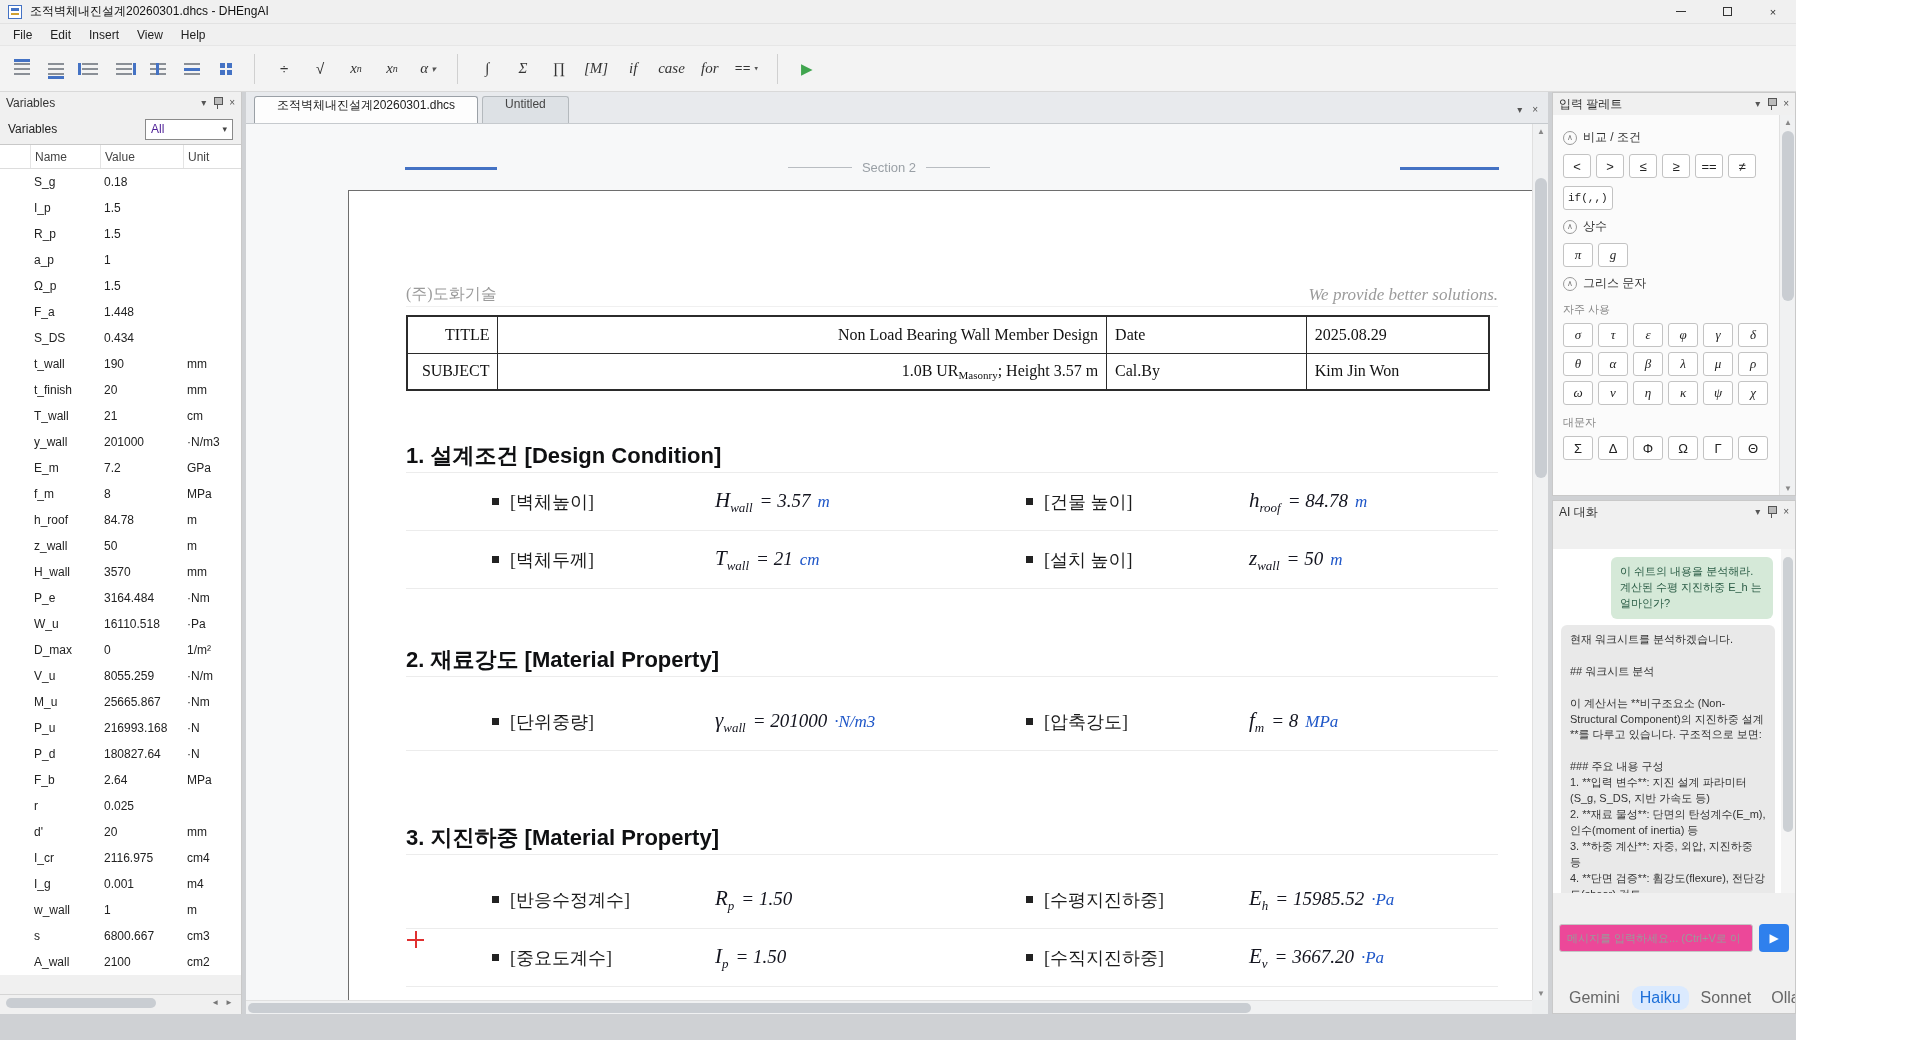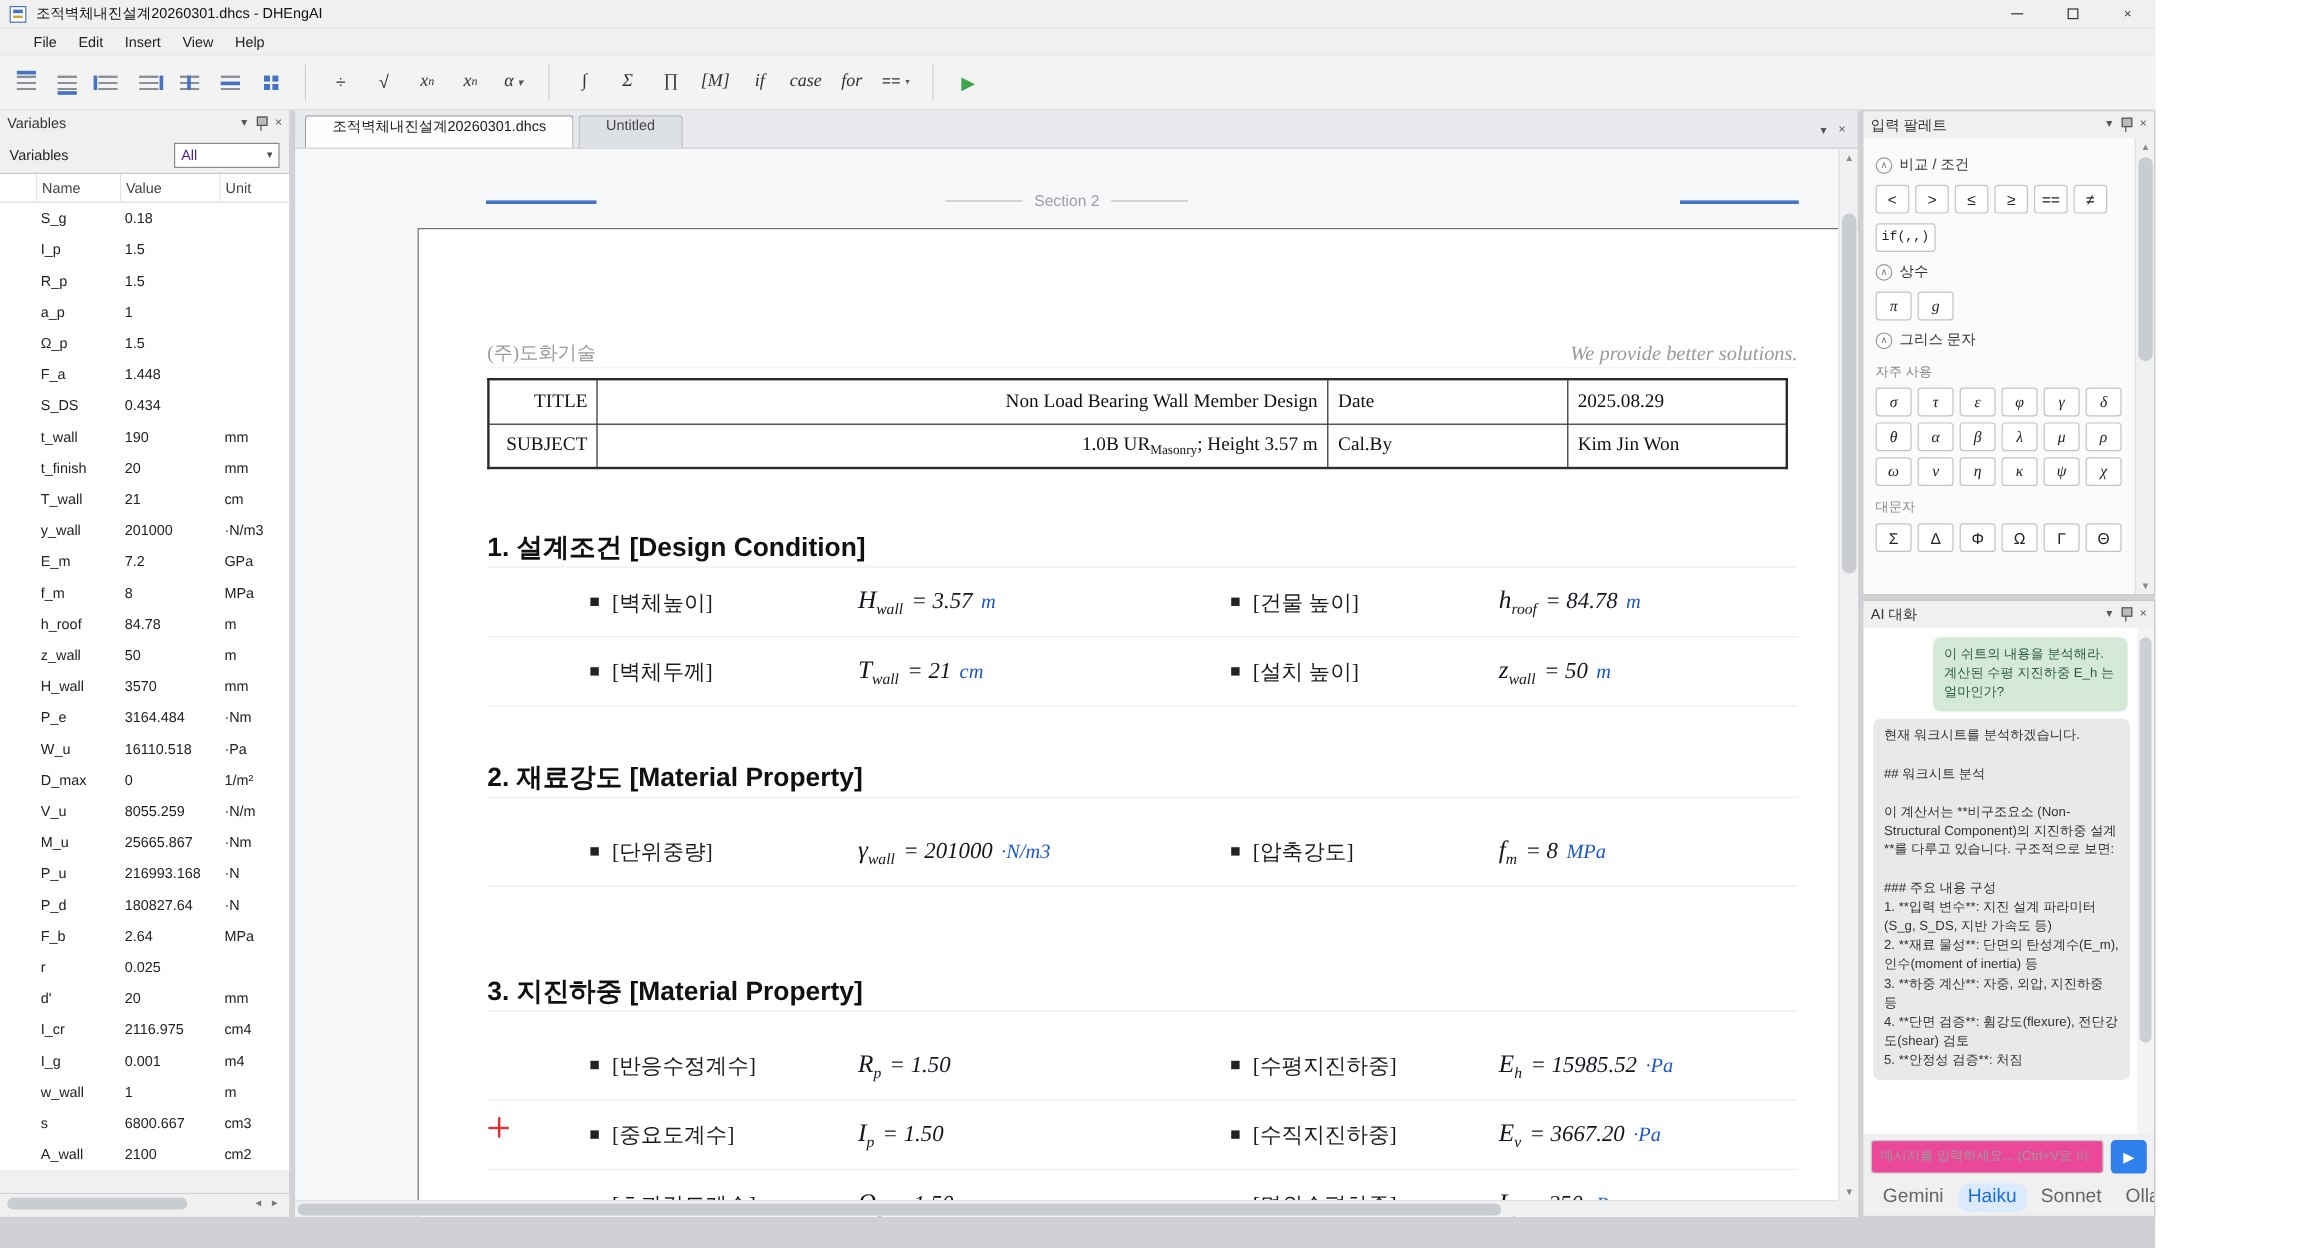--- a/index.html
+++ b/index.html
@@ -11,21 +11,21 @@
   .app-icon { width:14px; height:14px; margin:0 8px 0 8px; background:#fff; border:1px solid #4472c4; position:relative; }
   .app-icon::before { content:""; position:absolute; left:2px; top:2px; width:8px; height:3px; background:#4472c4; }
   .app-icon::after { content:""; position:absolute; left:2px; top:7px; width:8px; height:2px; background:#d0a030; }
   .win-title { font-size:12px; color:#111; }
   .win-controls { margin-left:auto; display:flex; height:24px; }
   .win-btn { width:46px; height:24px; display:flex; align-items:center; justify-content:center; color:#333; font-size:11px; }
   .min-glyph { width:10px; height:1px; background:#333; }
   .max-glyph { width:9px; height:9px; border:1px solid #333; }
 
   
-  .menubar { position:absolute; top:24px; left:0; right:0; height:22px; background:#f0f0f0; display:flex; align-items:center; padding-left:19px; border-bottom:1px solid #e6e6e6; }
+  .menubar { position:absolute; top:24px; left:0; right:0; height:22px; background:#f0f0f0; display:flex; align-items:center; padding-left:4px; border-bottom:1px solid #e6e6e6; }
   .menu-item { font-size:12px; color:#222; padding:0 9px; line-height:22px; }
 
   
   .toolbar { position:absolute; top:46px; left:0; right:0; height:46px; background:#f3f3f3; border-bottom:1px solid #d9d9d9; display:flex; align-items:center; padding-left:8px; gap:6px; }
   .tb-sep { width:1px; height:30px; background:#d0d0d0; margin:0 8px; }
   .tb-btn { min-width:30px; height:30px; display:flex; align-items:center; justify-content:center; font-size:15px; color:#333; border-radius:3px; padding:0 4px; }
   .tb-btn.serifit { font-family:"Liberation Serif", serif; font-style:italic; font-size:15px; }
   .tb-btn.mono { font-family:"Liberation Mono", monospace; font-size:13px; }
   .tb-caret { font-size:9px; color:#555; margin-left:3px; }
   .run-btn { color:#3fa44e; font-size:15px; }
@@ -93,21 +93,21 @@
   .page { position:absolute; left:102px; top:66px; width:1208px; min-height:1100px; background:#fff; border:1px solid #6e6e6e; padding:0 57px; }
   .spacer { height:92px; }
   .company-row { height:24px; display:flex; align-items:center; border-bottom:1px solid #f0f0f0; }
   .company { font-family:"Liberation Serif", serif; font-size:16px; color:#9b9b9b; }
   .slogan { margin-left:auto; font-family:"Liberation Serif", serif; font-style:italic; font-size:17px; color:#9b9b9b; }
   .info-table { margin-top:8px; width:1084px; border:2px solid #2b2b2b; border-collapse:collapse; font-family:"Liberation Serif", serif; font-size:16px; color:#111; }
   .info-table td { border:1px solid #2b2b2b; height:37px; padding:0 8px; }
   .it-c { text-align:right; }
   .it-sub { font-size:11px; vertical-align:-3px; }
   .doc-heading { margin-top:50px; height:32px; font-size:22px; font-weight:bold; color:#0f1012; border-bottom:1px solid #ececec; }
-  .doc-heading.h2 { margin-top:44px; }
+  .doc-heading.h2 { margin-top:56px; }
   .doc-heading.h3 { margin-top:72px; }
   .item-grid { display:grid; grid-template-columns:1fr 1fr; }
   .item-grid.mt { margin-top:16px; }
   .doc-item { height:58px; display:flex; align-items:center; border-bottom:1px solid #ececec; }
   .doc-item:nth-child(odd) { padding-left:86px; }
   .doc-item:nth-child(even) { padding-left:74px; }
   .bullet { width:7px; height:7px; background:#222; margin-right:11px; flex:0 0 auto; }
   .item-label { font-family:"Liberation Serif", serif; font-size:18px; color:#1b1b1b; width:205px; flex:0 0 auto; }
   .expr { font-family:"Liberation Serif", serif; font-style:italic; white-space:nowrap; }
   .mvar { font-size:21px; color:#14151f; }
@@ -136,21 +136,21 @@
   .pal-btn { min-width:28px; height:24px; background:#fff; border:1px solid #c3c3c3; border-radius:3px; display:flex; align-items:center; justify-content:center; font-size:13px; color:#222; padding:0 4px; }
   .pal-btn.greek { font-family:"Liberation Serif", serif; font-style:italic; width:30px; }
   .pal-btn.wide { font-family:"Liberation Mono", monospace; font-size:11px; }
   .pal-sublabel { font-size:11px; color:#888; margin-top:10px; }
   .greek-grid { display:grid; grid-template-columns:repeat(6, 30px); gap:5px; margin-top:6px; }
   .pal-vscroll { position:absolute; top:22px; right:0; bottom:0; width:16px; background:#f0f1f2; border-left:1px solid #e0e0e0; }
   .pal-vscroll .arr { position:absolute; left:0; width:16px; height:14px; display:flex; align-items:center; justify-content:center; font-size:8px; color:#888; }
   .pal-vscroll .arr.up { top:0; } .pal-vscroll .arr.dn { bottom:0; }
   .pal-vscroll .thumb { position:absolute; left:2px; width:12px; top:16px; height:170px; background:#c9cdd2; border-radius:6px; }
 
-  .ai-panel { position:absolute; top:408px; left:0; right:0; bottom:0; background:#f0f0f0; border:1px solid #c9c9c9; display:flex; flex-direction:column; }
+  .ai-panel { position:absolute; top:408px; left:0; right:0; bottom:0; background:#f0f0f0; border:1px solid #c9c9c9; display:flex; flex-direction:column;gap:26px; }
   .chat-area { position:relative; flex:1; background:#fff; overflow:hidden; }
   .chat-scroll { position:absolute; top:0; right:0; bottom:0; width:14px; background:#f4f4f4; }
   .chat-scroll .thumb { position:absolute; left:2px; width:10px; top:8px; height:80%; background:#ccd0d4; border-radius:5px; }
   .bubble { font-size:11px; line-height:1.45; border-radius:6px; padding:7px 9px; white-space:pre-wrap; word-break:break-word; }
   .bubble.user { background:#d5e9d8; color:#2b5d46; margin:8px 22px 6px 58px; }
   .bubble.ai { background:#e9e9e9; color:#333; margin:4px 20px 8px 8px; }
   .chat-input-row { height:38px; display:flex; align-items:center; gap:6px; padding:4px 6px; background:#f0f0f0; }
   .chat-input { flex:1; height:28px; background:#ec4899; border:1px solid #c5c5c5; border-radius:3px; font-size:11px; color:#333; padding:0 7px; font-family:"Liberation Sans", sans-serif; }
   .chat-input::placeholder { color:#9a9a9a; }
   .send-btn { width:30px; height:28px; background:#2f80ed; border-radius:4px; display:flex; align-items:center; justify-content:center; color:#fff; font-size:12px; }

